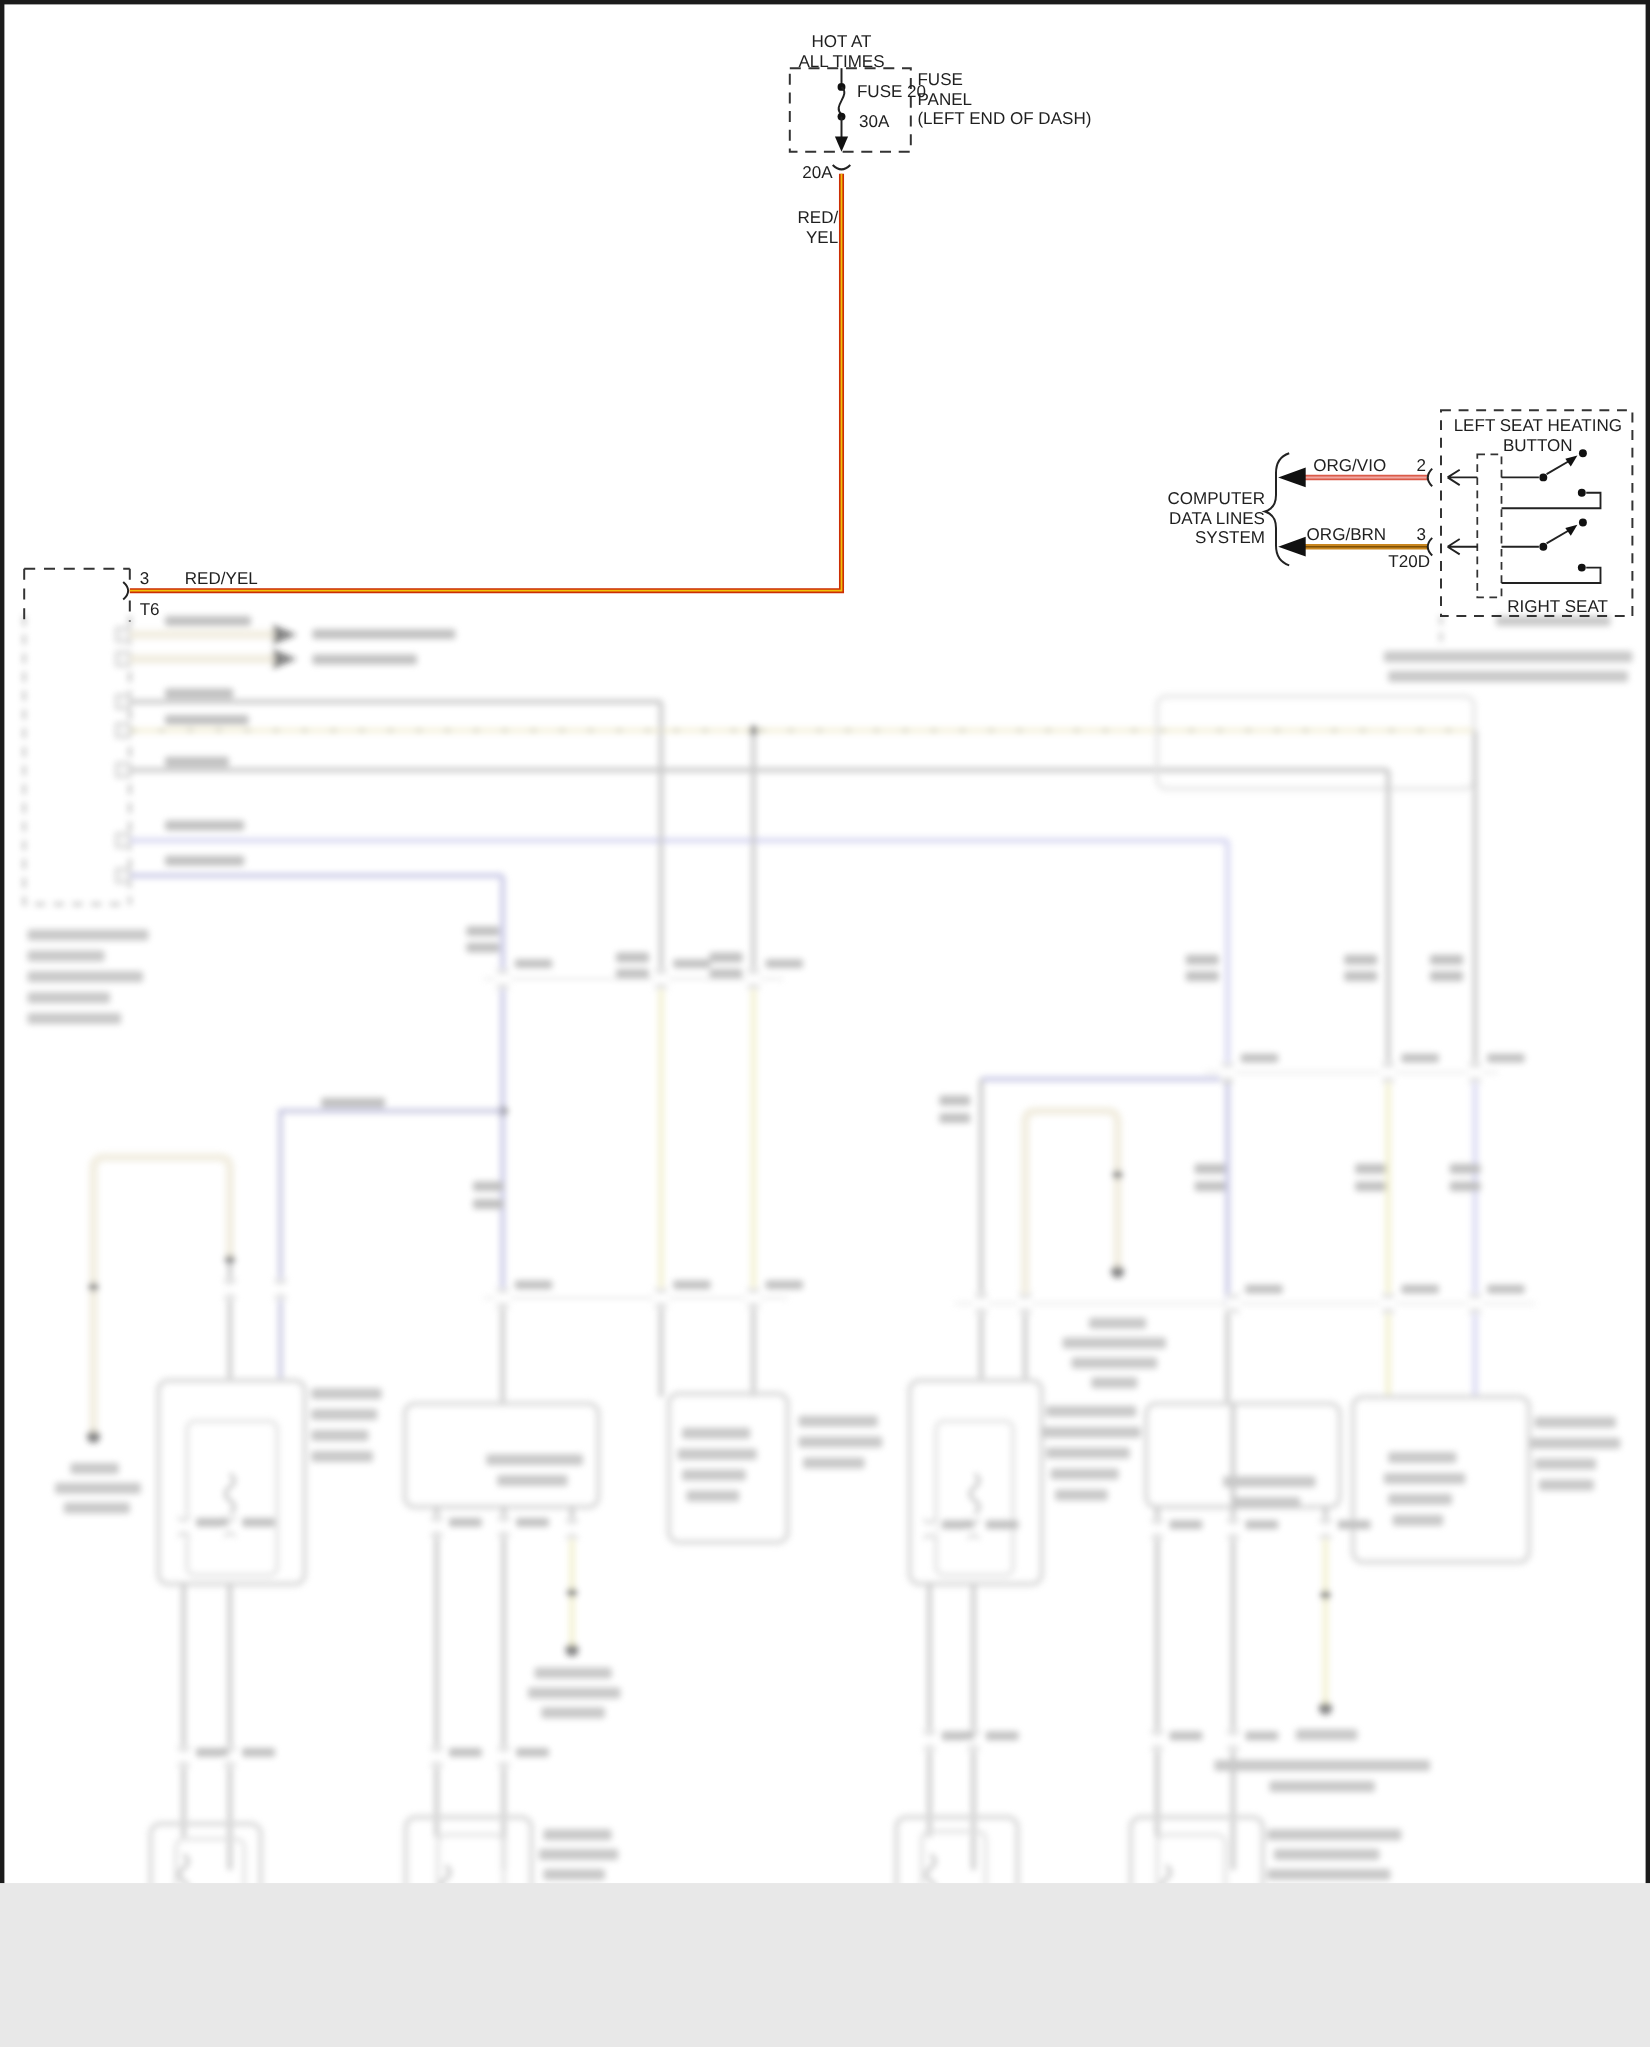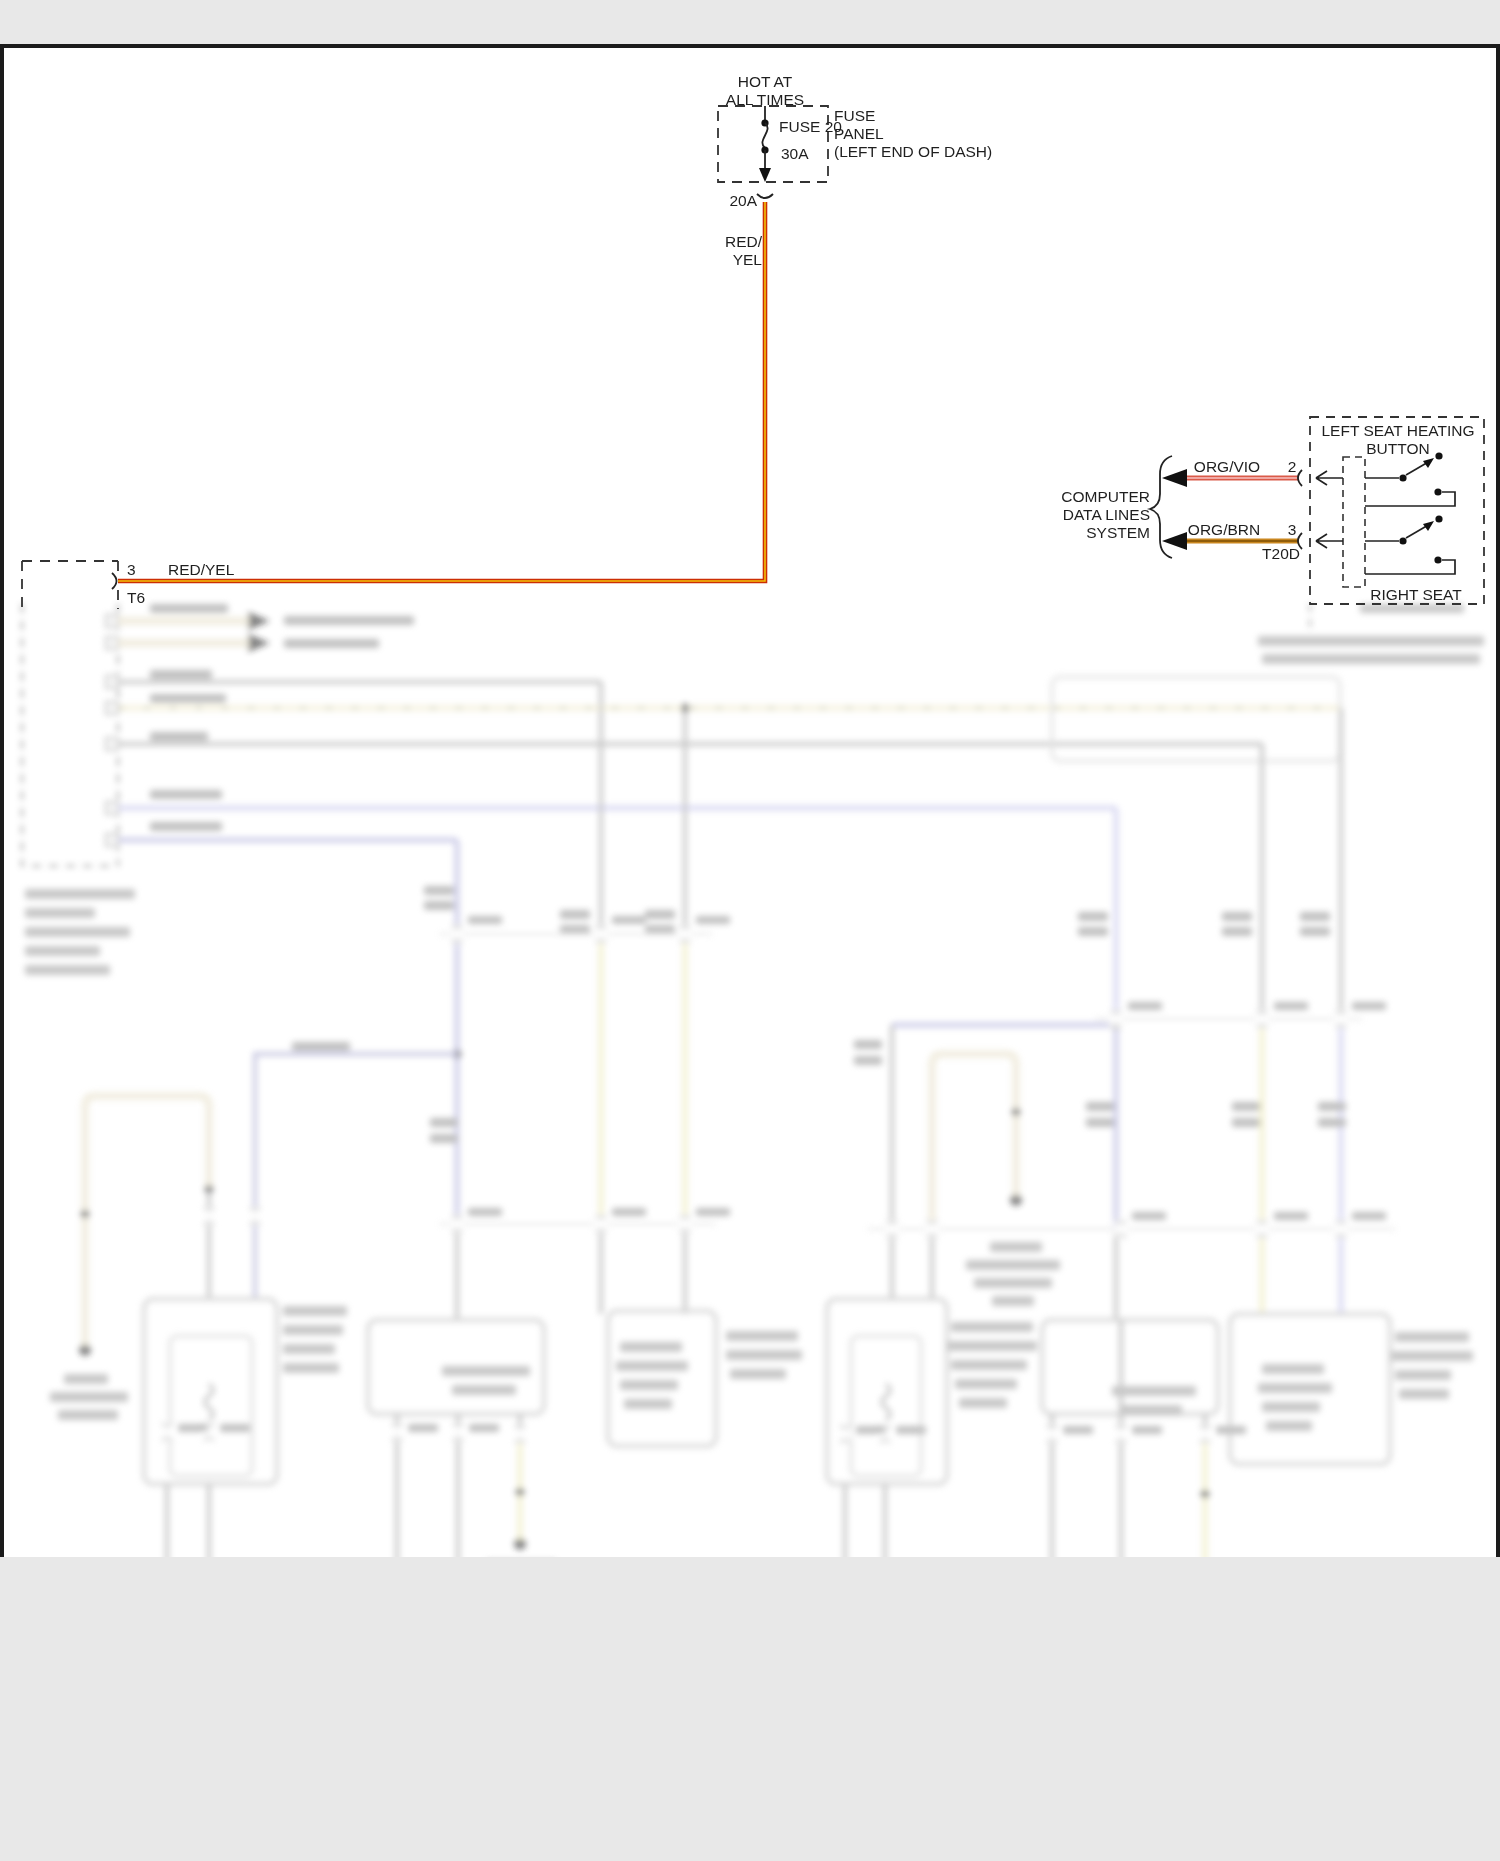--- a/index.html
+++ b/index.html
@@ -1,16 +1,16 @@
 <!DOCTYPE html>
 <html><head>
 <meta charset="utf-8">
 <style>
   html,body{margin:0;padding:0;background:#e8e8e8;}
-  #page{position:relative;width:1500px;height:1513px;background:#ffffff;overflow:hidden;margin-top:44px;}
+  #page{position:relative;width:1500px;height:1712px;background:#ffffff;overflow:hidden;}
   svg{position:absolute;left:0;top:0;display:block;}
   text{font-family:"Liberation Sans","DejaVu Sans",sans-serif;fill:#1f1f1f;font-size:15.5px;}
 </style>
 </head>
 <body>
 
 <div id="page">
 <svg width="1500" height="1861" viewBox="0 0 1500 1861">
   <defs>
     <filter id="blurF" x="-5%" y="-5%" width="110%" height="110%">

